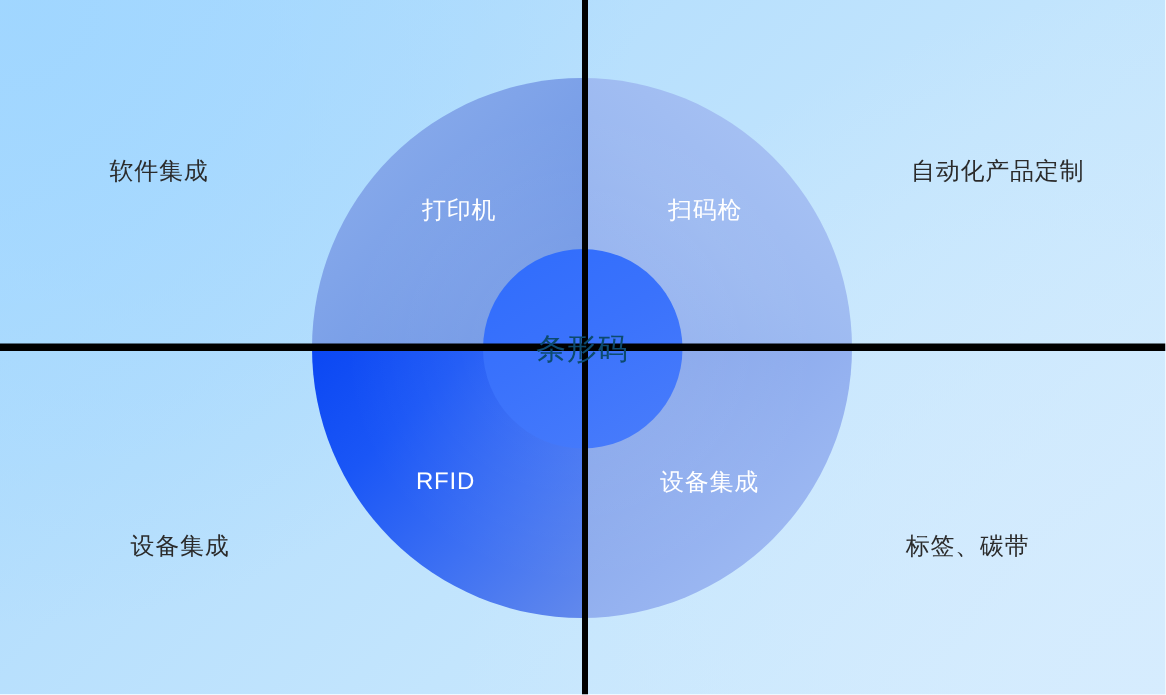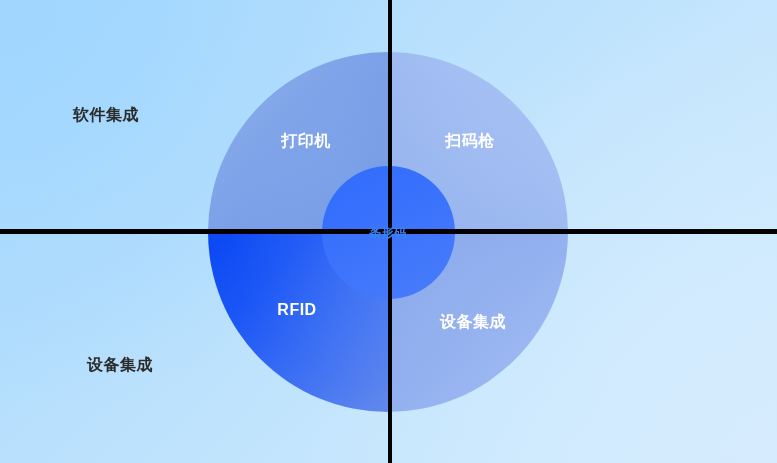--- a/index.html
+++ b/index.html
@@ -100,34 +100,33 @@
     height: 5px;
     background: #000000;
   }
 
   
   .label {
     position: absolute;
     white-space: nowrap;
     transform: translate(-50%, -50%);
     letter-spacing: 0.5px;
-    font-weight: bold;
   }
   .label-outer {
     color: #2b2b2b;
     font-size: 16px;
   }
   .label-inner {
     color: #ffffff;
     font-size: 16px;
     text-align: center;
   }
   .label-core {
-    color: #3b82f6;
-    font-size: 12px;
+    color: #0c4a6e;
+    font-size: 20px;
   }
 </style>
 </head>
 <body>
 
 <div id="stage">
 
   <div class="bg"></div>
   <div class="bg-tint"></div>
 
@@ -143,23 +142,25 @@
 
   <div class="axis-v"></div>
   <div class="axis-h"></div>
 
   <div class="label label-core" style="left:388px; top:233px;">条形码</div>
 
   <div class="label label-inner" style="left:306px; top:141px;">打印机</div>
 
   <div class="label label-inner" style="left:470px; top:141px;">扫码枪</div>
 
-  <div class="label label-inner" style="left:297px; top:310px;">RFID</div>
+  <div class="label label-inner" style="left:297px; top:322px;">RFID</div>
 
   <div class="label label-inner" style="left:473px; top:322px;">设备集成</div>
 
   <div class="label label-outer" style="left:106px; top:115px;">软件集成</div>
 
+  <div class="label label-outer" style="left:665px; top:115px;">自动化产品定制</div>
 
   <div class="label label-outer" style="left:120px; top:365px;">设备集成</div>
 
+  <div class="label label-outer" style="left:645px; top:365px;">标签、碳带</div>
 
 </div>
 
 </body></html>

